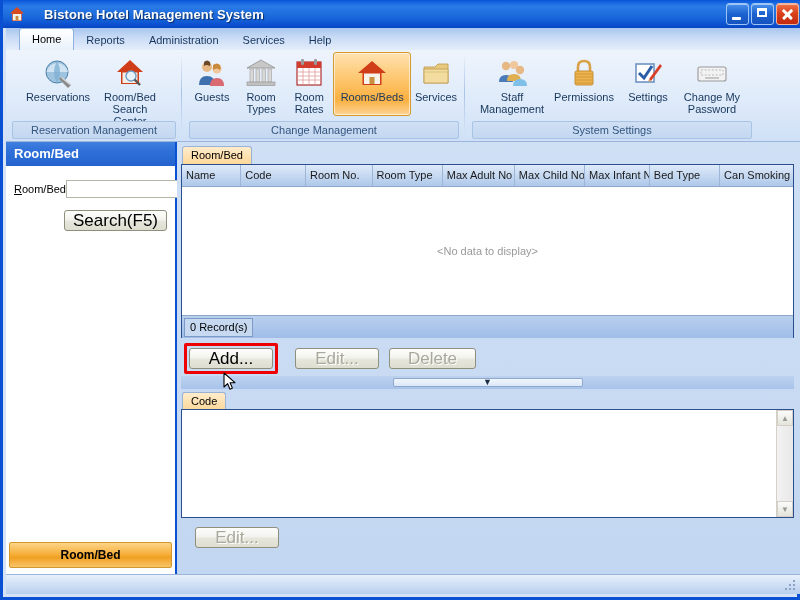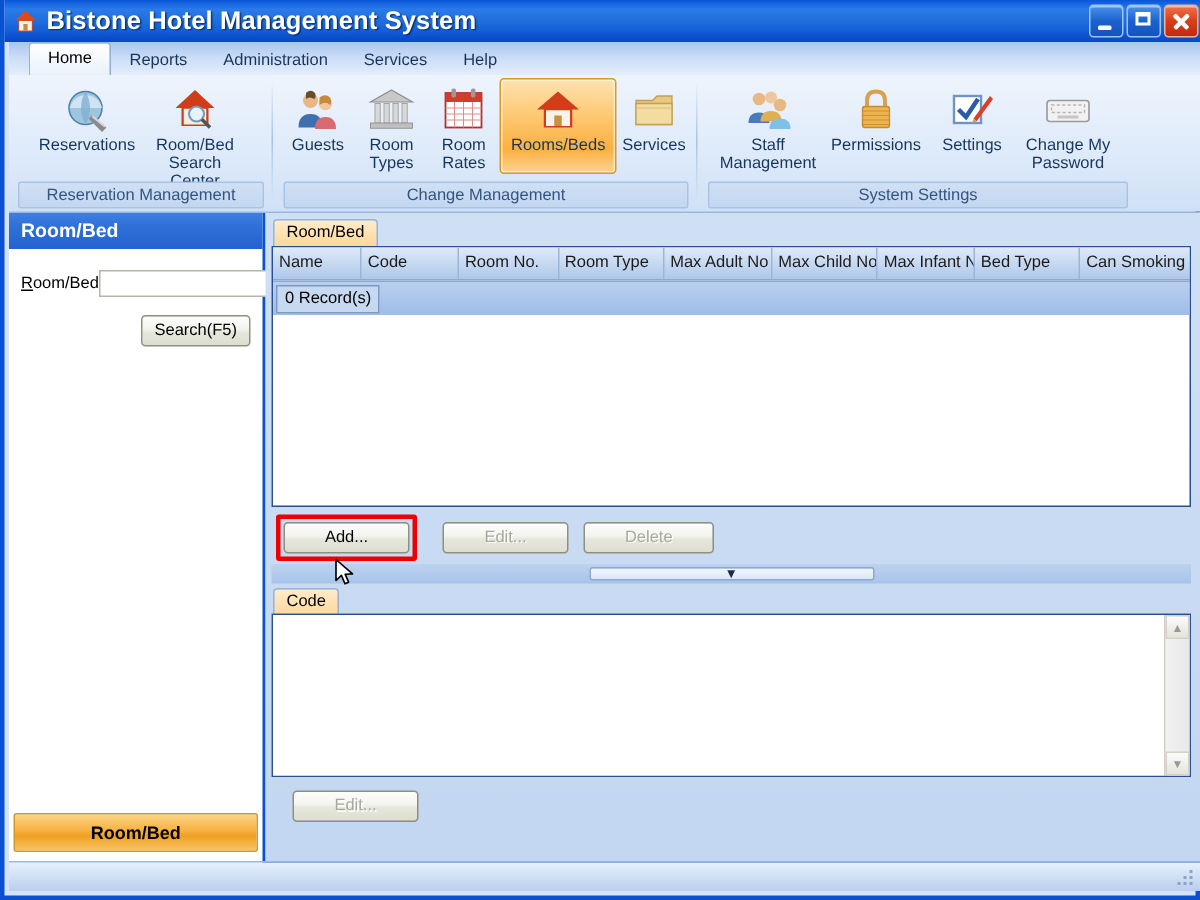--- a/index.html
+++ b/index.html
@@ -24,24 +24,25 @@
     background: linear-gradient(to bottom,
        #0a54d6 0%, #1464e0 8%, #2a7ae8 22%, #1f6ede 50%,
        #1460d8 72%, #0c4fcf 88%, #0846c4 100%);
     display: flex; align-items: center;
   }
   .title-icon {
     width: 18px; height: 18px; margin-left: 5px; margin-right: 5px;
     position: relative; flex: 0 0 auto;
   }
   .title-text {
-    color: #ffffff; font-size: 17px; font-weight: bold;
+    color: #ffffff; font-size: 13px; font-weight: bold;
     text-shadow: 1px 1px 1px rgba(0,0,0,0.55);
     letter-spacing: 0.1px;
     font-family: "Liberation Sans", sans-serif;
+    margin-left: 13px;
   }
   .win-btns { position: absolute; right: 4px; top: 3px; display: flex; gap: 2px; }
   .win-btn {
     width: 21px; height: 20px; border-radius: 3px;
     border: 1px solid #9dc4f2;
     position: relative;
     box-shadow: inset 0 1px 0 rgba(255,255,255,0.5);
   }
   .win-btn.min, .win-btn.max {
     background: linear-gradient(to bottom, #4a92ec, #1b62cf 50%, #1553bf);
@@ -154,21 +155,21 @@
   .lp-lbl u { text-decoration: underline; }
   .lp-input {
     flex: 1; height: 18px; box-sizing: border-box;
     border: 1px solid #b6b6a8; background: #fff;
     font-size: 11px; padding: 0 3px;
     font-family: "Liberation Sans", sans-serif;
   }
   .lp-btnrow { display: flex; justify-content: flex-end; margin-top: 12px; }
   .xp-btn {
     min-width: 72px; height: 21px; line-height: 19px; text-align: center;
-    font-size: 11px; color: #000; box-sizing: border-box;
+    font-size: 17px; color: #000; box-sizing: border-box;
     border: 1px solid #8f8f7e; border-radius: 3px;
     background: linear-gradient(to bottom, #fdfdfc 0%, #f3f3ee 45%, #e6e6dc 55%, #ddddd0 100%);
     padding: 0 8px; cursor: default;
     font-family: "Liberation Sans", sans-serif;
   }
   .xp-btn.disabled { color: #a8a89c; text-shadow: 1px 1px 0 #ffffff; }
   .lp-nav {
     position: absolute; left: 3px; right: 3px; bottom: 28px; height: 24px;
   }
   .lp-nav-btn {
@@ -525,20 +526,21 @@
           <div class="gh" style="width:64px">Name</div>
           <div class="gh" style="width:70px">Code</div>
           <div class="gh" style="width:72px">Room No.</div>
           <div class="gh" style="width:76px">Room Type</div>
           <div class="gh" style="width:78px">Max Adult No</div>
           <div class="gh" style="width:76px">Max Child No</div>
           <div class="gh" style="width:70px">Max Infant N</div>
           <div class="gh" style="width:76px">Bed Type</div>
           <div class="gh" style="width:79px; border-right:none">Can Smoking</div>
         </div>
+        <div class="grid-empty">&lt;No data to display&gt;</div>
         <div class="grid-foot">
           <div class="rec-badge">0 Record(s)</div>
         </div>
       </div>
 
       <div class="btnbar">
         <span class="add-wrap">
           <span class="add-highlight"></span>
           <span class="xp-btn" style="display:inline-block;width:84px;padding:0">Add...</span>
         </span>

